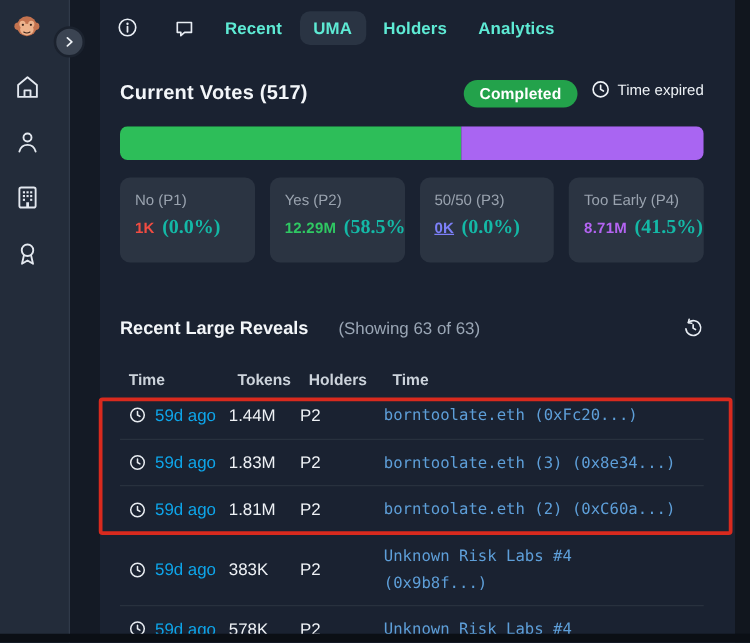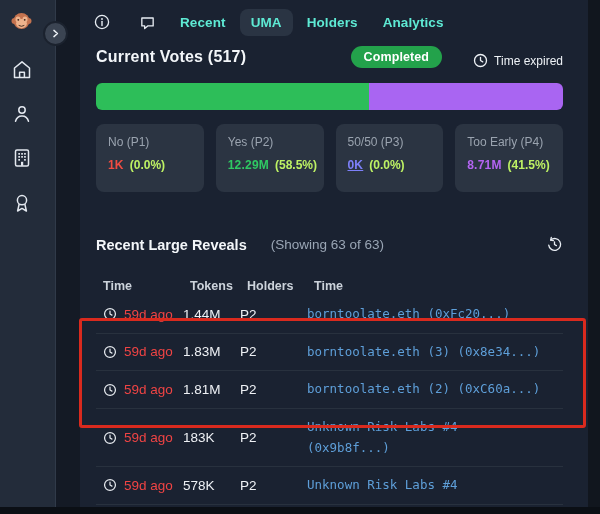--- a/index.html
+++ b/index.html
@@ -45,23 +45,23 @@
   .tab {
     border:0; background:transparent; color:#5eead4; font-family:Liberation Sans, sans-serif;
     font-size:13.5px; font-weight:700; padding:6px 11px; border-radius:8px; cursor:pointer;
     letter-spacing:.1px;
   }
   .tab.active { background:#2a3443; }
 
   .content { padding:0 25px 0 16px; }
 
   
-  .title-row { display:flex; align-items:center; justify-content:space-between; height:26px; }
+  .title-row { margin-top:18px; display:flex; align-items:center; justify-content:space-between; height:26px; }
   .page-title { font-size:16px; font-weight:700; color:#f3f6f9; letter-spacing:.2px; }
-  .status-group { display:flex; align-items:flex-end;gap:20px; }
+  .status-group { display:flex; align-items:flex-start; }
   .badge {
     background:#23a24b; color:#fff; font-size:12.5px; font-weight:700;
     padding:4px 13px; border-radius:12px; letter-spacing:.1px;
   }
   .timer { display:flex; align-items:center; margin-left:11px; color:#eef2f6; }
   .timer-label { font-size:12px; font-weight:500; margin-left:6px; }
 
   
   .progress {
     margin-top:13px; height:27px; border-radius:6px; overflow:hidden;
@@ -71,38 +71,38 @@
 
   
   .cards { margin-top:14px; display:grid; grid-template-columns:repeat(4,1fr); gap:12px; }
   .card {
     background:#2b3442; border-radius:8px; padding:11px 11px 12px 12px;
     height:68px; overflow:hidden;
   }
   .card-label { font-size:12px; font-weight:500; color:#9aa3af; margin-bottom:6px; white-space:nowrap; }
   .card-value-row { white-space:nowrap; }
   .card-value { font-size:12px; font-weight:700; letter-spacing:.2px; }
-  .card-pct { font-size:12px; font-weight:700; color:#bef264; margin-left:6px; }
+  .card-pct { font-size:16px; font-weight:700; color:#14b8a6; margin-left:6px;font-family:Liberation Serif, serif; }
 
   
   .reveals-head { margin-top:44px; display:flex; align-items:center; }
   .reveals-title { font-size:14.5px; font-weight:700; color:#f3f6f9; }
   .reveals-sub { font-size:13.5px; font-weight:500; color:#9aa6b5; margin-left:24px; }
   .history-btn { margin-left:auto; color:#e8edf3; cursor:pointer; background:none; border:0; padding:0; }
 
   .table { margin-top:22px; }
   .thead { display:flex; padding-left:7px; height:21px; align-items:center; }
   .th { font-size:12.5px; font-weight:700; color:#ccd3db; }
   .c-time { width:87px; } .c-tokens { width:57px; } .c-outcome { width:67px; } .c-voter { flex:1; }
 
   .trow {
     display:flex; align-items:center; padding:8px 0 8px 7px;
     border-bottom:1px solid #28313e;
   }
-  .cell-time { display:flex; align-items:center; width:80px; color:#ef4444; }
+  .cell-time { display:flex; align-items:center; width:80px; color:#0ea5e9; }
   .cell-time svg { flex:0 0 auto; }
   .time-text { font-size:13.5px; margin-left:7px; }
   .cell-tokens { width:57px; font-size:13.5px; color:#eef1f5; }
   .cell-outcome { width:67px; font-size:13.5px; color:#eef1f5; }
   .cell-voter {
     flex:1; font-family:"DejaVu Sans Mono", monospace;
     font-size:12.5px; color:#5e9fd9; line-height:1.65; cursor:pointer;
   }
   .voter-line { display:block; white-space:nowrap; }
 
@@ -297,21 +297,21 @@
             </div>
           </div>
           <div class="trow">
             <div class="cell-time">
   <svg viewBox="0 0 16 16" width="14" height="14">
     <circle cx="8" cy="8" r="6.2" fill="none" stroke="#e8ecf1" stroke-width="1.4"></circle>
     <path d="M8 4.8V8l2.2 1.3" fill="none" stroke="#e8ecf1" stroke-width="1.4" stroke-linecap="round" stroke-linejoin="round"></path>
   </svg>
 <span class="time-text">59d ago</span>
             </div>
-            <div class="cell-tokens">183K</div>
+            <div class="cell-tokens">383K</div>
             <div class="cell-outcome">P2</div>
             <div class="cell-voter">
               <span class="voter-line">Unknown Risk Labs #4</span>
               <span class="voter-line">(0x9b8f...)</span>
             </div>
           </div>
           <div class="trow">
             <div class="cell-time">
   <svg viewBox="0 0 16 16" width="14" height="14">
     <circle cx="8" cy="8" r="6.2" fill="none" stroke="#e8ecf1" stroke-width="1.4"></circle>

